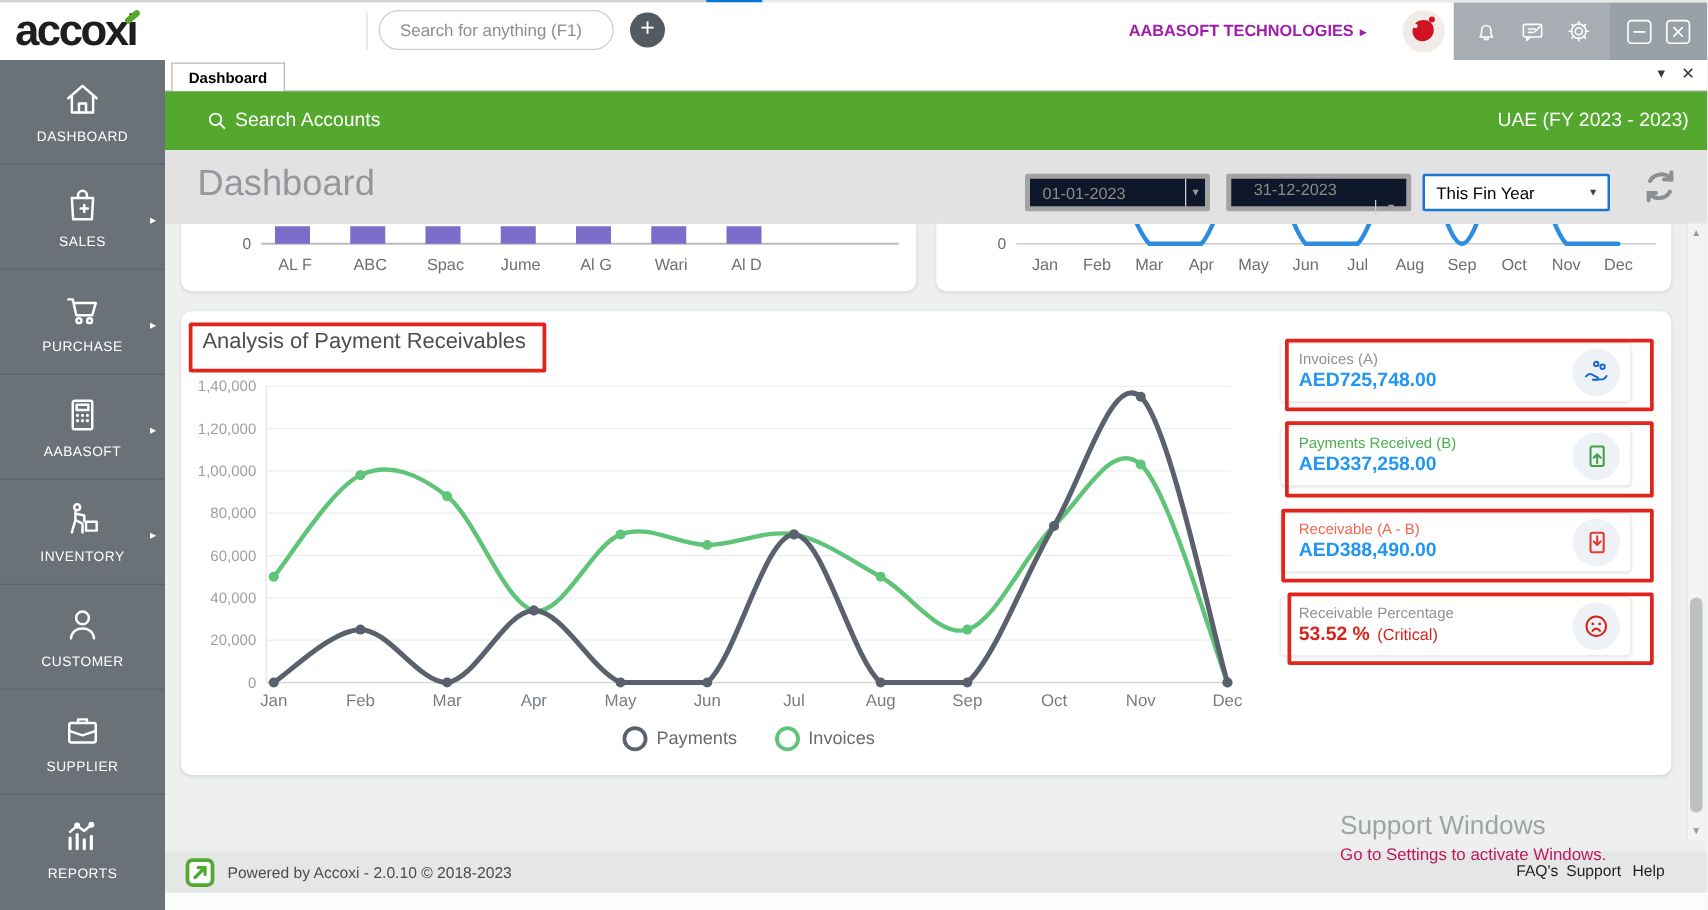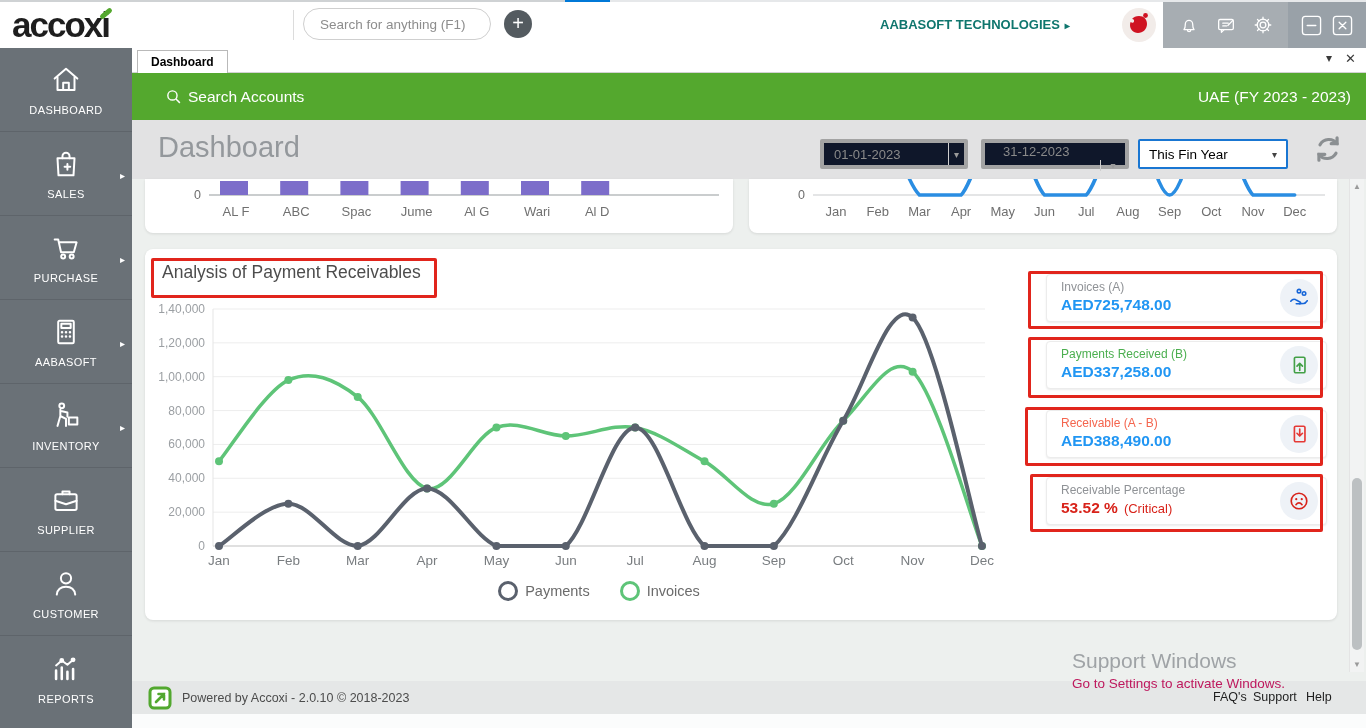--- a/index.html
+++ b/index.html
@@ -14,21 +14,21 @@
 
   
   .topbar{left:0;top:2px;width:1366px;height:46px;background:#fff;border-bottom:1px solid #ececec;}
   .logo{left:12px;top:0px;font-size:35px;font-weight:800;color:#1e1e1e;letter-spacing:-2px;line-height:46px;}
   .logo-accent{left:99px;top:9px;width:14px;height:5px;background:#54a82e;border-radius:3px;transform:rotate(-40deg);}
   .logo-divider{left:293px;top:8px;width:1px;height:30px;background:#dcdcdc;}
   .search-pill{left:303px;top:6px;width:188px;height:32px;border:1px solid #cfcfcf;border-radius:17px;background:#fff;display:flex;align-items:center;padding:0 10px 0 14px;box-sizing:border-box;}
   .search-pill input{border:none;outline:none;flex:1;font-size:13.5px;color:#555;font-family:"Liberation Sans",sans-serif;background:transparent;}
   .search-pill input::placeholder{color:#8d8d8d;}
   .plus-btn{left:504px;top:8px;width:28px;height:28px;border-radius:50%;background:#545b60;color:#fff;font-size:20px;line-height:26px;text-align:center;font-weight:400;cursor:pointer;}
-  .company{left:880px;top:0;width:236px;height:46px;line-height:46px;text-align:left;font-size:13px;font-weight:700;color:#0f766e;}
+  .company{left:880px;top:0;width:236px;height:46px;line-height:46px;text-align:center;font-size:13px;font-weight:700;color:#a21caf;}
   .company .arr{font-size:10px;margin-left:5px;}
   .avatar{left:1122px;top:6px;width:34px;height:34px;}
   .icon-strip{left:1163px;top:0px;width:125px;height:46px;background:#a7adb2;display:flex;align-items:center;justify-content:center;gap:15px;}
   .win-strip{left:1288px;top:0px;width:78px;height:46px;background:#99a1a8;display:flex;align-items:center;justify-content:center;gap:10px;}
   .tb-icon{width:22px;height:22px;cursor:pointer;}
   .win-btn{width:21px;height:21px;cursor:pointer;}
 
   
   .sidebar{left:0;top:48px;width:132px;height:680px;background:#6a7177;z-index:8;}
   .side-item{position:relative;height:84px;border-bottom:1px solid #5e646a;display:flex;flex-direction:column;align-items:center;justify-content:center;gap:7px;cursor:pointer;box-sizing:border-box;}
@@ -63,21 +63,21 @@
 
   
   .main-card{left:145px;top:249px;width:1192px;height:371px;background:#fff;border-radius:8px;box-shadow:0 1px 3px rgba(0,0,0,.1);}
   .chart-title{left:17px;top:13px;font-size:17.5px;color:#4d4d4d;}
   .legend{left:68px;top:332px;width:772px;display:flex;justify-content:center;gap:30px;}
   .legend-item{display:flex;align-items:center;gap:7px;cursor:pointer;}
   .legend-ring{width:14px;height:14px;border-radius:50%;border:3.5px solid #888;background:#fff;}
   .legend-item span{font-size:14.5px;color:#6b6b6b;}
 
   
-  .sum-card{left:1046px;width:279px;height:46px;background:#fff;border:1px solid #ececec;border-radius:4px;box-shadow:0 1px 2px rgba(0,0,0,.08);z-index:20;cursor:pointer;}
+  .sum-card{left:1024px;width:279px;height:46px;background:#fff;border:1px solid #ececec;border-radius:4px;box-shadow:0 1px 2px rgba(0,0,0,.08);z-index:20;cursor:pointer;}
   .sum-label{position:absolute;left:14px;top:5px;font-size:12px;}
   .sum-value{position:absolute;left:14px;top:21px;font-size:15.5px;font-weight:700;}
   .sum-suffix{font-weight:400;font-size:13px;margin-left:6px;}
   .icon-circle{position:absolute;right:8px;top:4px;width:38px;height:38px;border-radius:50%;background:#eef2f7;display:flex;align-items:center;justify-content:center;}
   .icon-circle svg{width:22px;height:22px;}
 
   
   .red-box{border:3px solid #e1251c;border-radius:2px;z-index:25;pointer-events:none;}
 
   
@@ -196,32 +196,32 @@
       <svg class="sicon" viewBox="0 0 24 24">
           <circle cx="9" cy="4.8" r="1.7"></circle>
           <path d="M8 7.5V12l4 2v5M8 12l-2 7M8.5 8.5l4.5 1v3"></path>
           <rect x="14" y="13" width="6" height="5"></rect>
         </svg>
       <span class="lbl">INVENTORY</span>
       <span class="side-arrow">▸</span>
     </div>
     <div class="side-item">
       <svg class="sicon" viewBox="0 0 24 24">
+          <circle cx="12" cy="8" r="3.6"></circle>
+          <path d="M5.5 19.5C6 15.5 9 14 12 14s6 1.5 6.5 5.5"></path>
+        </svg>
+      <span class="lbl">CUSTOMER</span>
+    </div>
+    <div class="side-item">
+      <svg class="sicon" viewBox="0 0 24 24">
           <rect x="4.5" y="8" width="15" height="11" rx="1.2"></rect>
           <path d="M9.5 8V6h5v2"></path>
           <path d="M4.5 12.5 12 15l7.5-2.5"></path>
         </svg>
       <span class="lbl">SUPPLIER</span>
-    </div>
-    <div class="side-item">
-      <svg class="sicon" viewBox="0 0 24 24">
-          <circle cx="12" cy="8" r="3.6"></circle>
-          <path d="M5.5 19.5C6 15.5 9 14 12 14s6 1.5 6.5 5.5"></path>
-        </svg>
-      <span class="lbl">CUSTOMER</span>
     </div>
     <div class="side-item" style="border-bottom:none;">
       <svg class="sicon" viewBox="0 0 24 24">
           <path d="M5 19v-6M9 19v-8M13 19v-5M17 19v-7" stroke-width="1.8"></path>
           <path d="M5 9.5 9 6l4 3 4-3.5"></path>
           <circle cx="9" cy="6" r="1"></circle>
           <circle cx="17" cy="5.5" r="1"></circle>
         </svg>
       <span class="lbl">REPORTS</span>
     </div>

